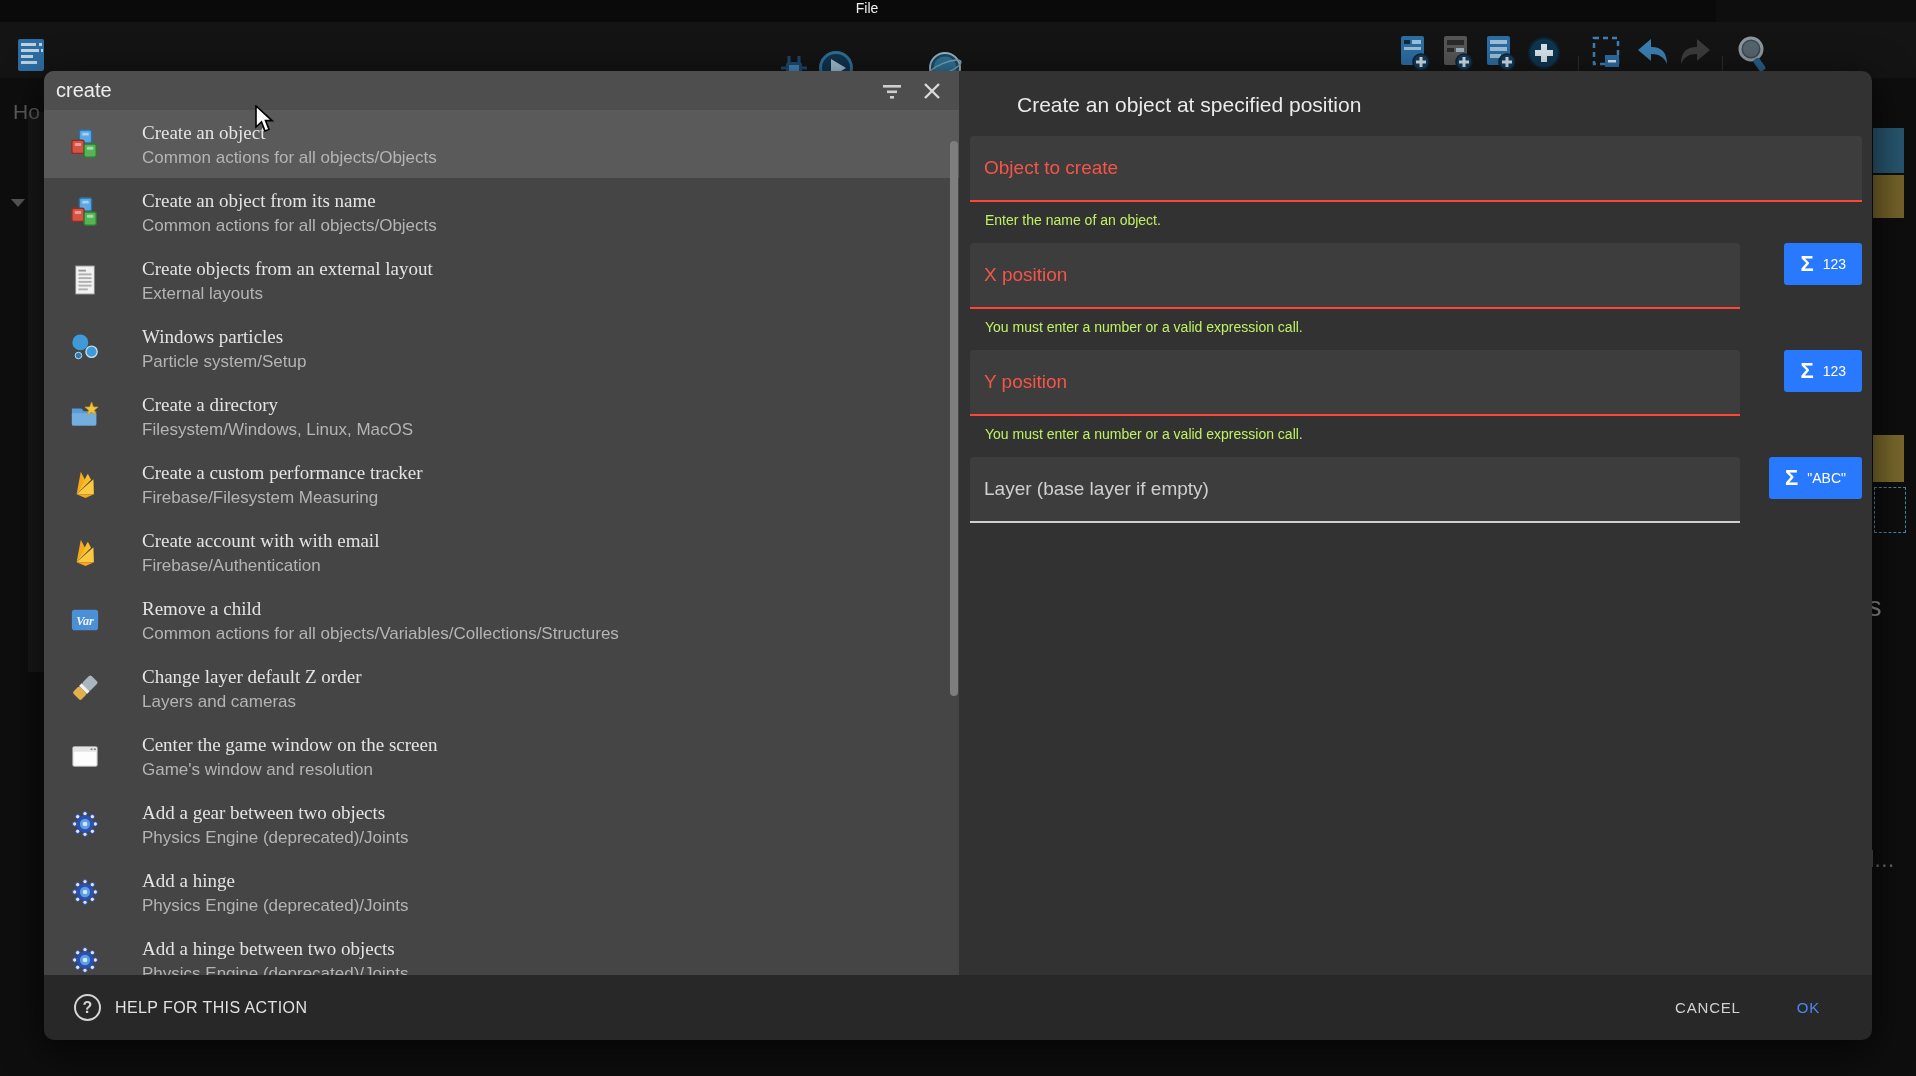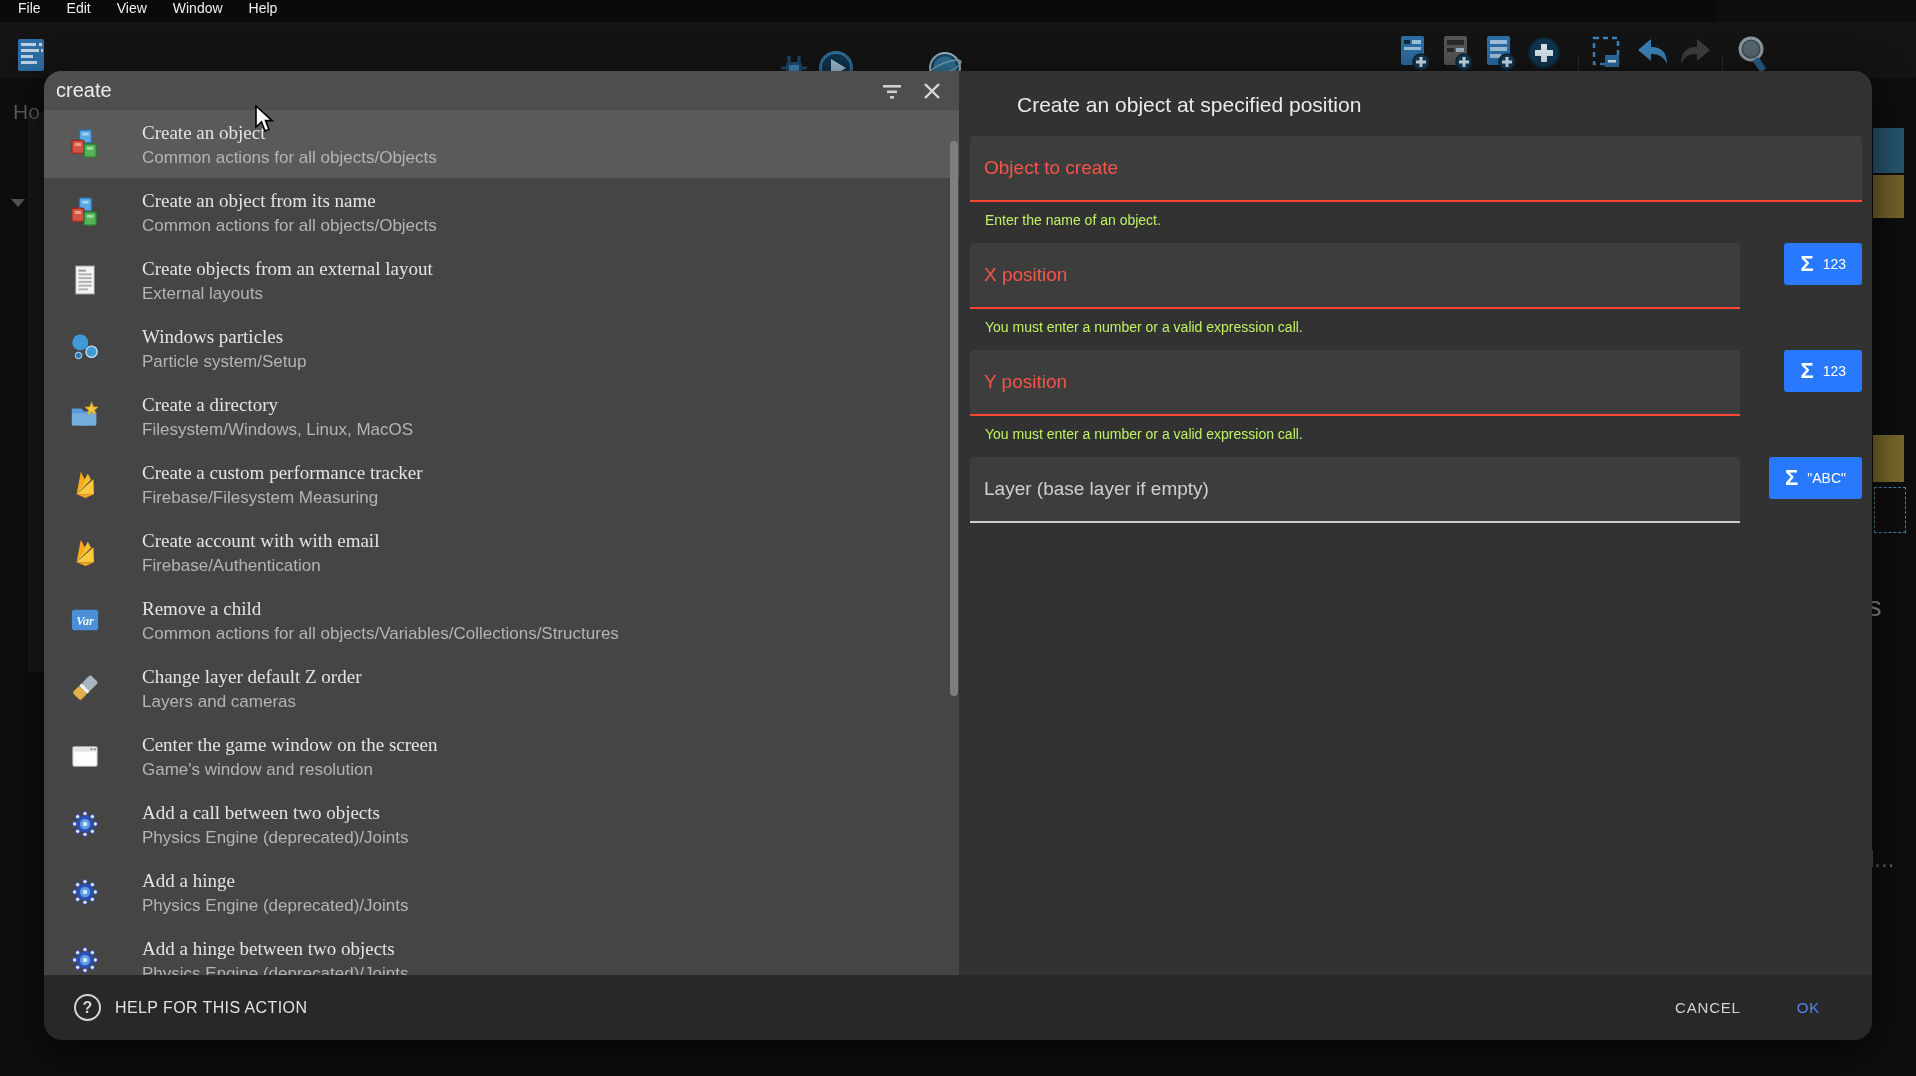--- a/index.html
+++ b/index.html
@@ -5,21 +5,21 @@
   * { margin:0; padding:0; box-sizing:border-box; }
   html,body { width:1916px; height:1076px; }
   body {
     position:relative; background:#0e0e0e; overflow:hidden;
     font-family:"Liberation Sans", sans-serif; color:#e0e0e0;
     -webkit-font-smoothing:antialiased;
   }
   
   .menubar {
     position:absolute; left:0; top:0; width:1716px; height:22px;
-    background:#0a0a0a; display:flex; padding-left:18px; gap:26px;
+    background:#0a0a0a; display:flex; align-items:center; padding-left:18px; gap:26px;flex-direction:column;
   }
   .menubar span { font-size:14px; color:#f0f0f0; cursor:default; }
   
   .toolbar { position:absolute; left:0; top:22px; width:1916px; height:56px; background:#141414; }
   .tb { position:absolute; display:flex; align-items:flex-end; }
   .tb-label { font-size:15px; color:#a9bac4; letter-spacing:0.5px; margin-left:9px; }
   .tb-sep { position:absolute; top:34px; width:1px; height:38px; background:#2d2d2d; }
   
   .bg-frag { position:absolute; }
   .home-label { left:13px; top:100px; font-size:21px; color:#5c5c5c; }
@@ -28,21 +28,21 @@
   .left-strip { left:28px; top:112px; width:16px; height:560px; background:#181818; }
   .frag-teal { left:1873px; top:128px; width:31px; height:45px; background:#27566f; }
   .frag-gold1 { left:1873px; top:175px; width:31px; height:43px; background:#756329; }
   .frag-gold2 { left:1873px; top:435px; width:31px; height:47px; background:#7a692c; }
   .frag-dashed { left:1874px; top:487px; width:32px; height:46px; border:1px dashed #4c86a8; }
   .frag-s { left:1868px; top:592px; font-size:27px; color:#8f8f8f; }
   .frag-d { left:1861px; top:845px; font-size:24px; color:#646464; }
   
   .dialog {
     position:absolute; left:44px; top:71px; width:1828px; height:969px;
-    border-radius:18px; overflow:hidden; box-shadow:0 10px 40px rgba(0,0,0,0.7);
+    border-radius:10px; overflow:hidden; box-shadow:0 10px 40px rgba(0,0,0,0.7);
   }
   .left-panel { position:absolute; left:0; top:0; width:915px; bottom:65px; background:#454545; }
   .search-bar { height:39px; background:#4e4e4e; display:flex; align-items:center; padding:0 16px 0 12px; }
   .search-input {
     flex:1; background:transparent; border:none; outline:none;
     color:#ededed; font-size:20px; font-family:"Liberation Sans", sans-serif;
   }
   .sb-icon { width:22px; height:22px; margin-left:18px; cursor:pointer; flex:none; }
   .action-list { position:absolute; left:0; right:0; top:39px; bottom:0; overflow:hidden; }
   .list-item { height:68px; display:flex; align-items:center; padding-left:26px; cursor:pointer; }
@@ -375,21 +375,21 @@
               <circle cx="8.2" cy="23.8" r="2.3" fill="#dce6f8" stroke="#2b4fb3" stroke-width="1"></circle>
               <circle cx="5" cy="16" r="2.3" fill="#dce6f8" stroke="#2b4fb3" stroke-width="1"></circle>
               <circle cx="8.2" cy="8.2" r="2.3" fill="#dce6f8" stroke="#2b4fb3" stroke-width="1"></circle>
               <circle cx="16" cy="5" r="2.3" fill="#dce6f8" stroke="#2b4fb3" stroke-width="1"></circle>
               <circle cx="23.8" cy="8.2" r="2.3" fill="#dce6f8" stroke="#2b4fb3" stroke-width="1"></circle>
     <circle cx="16" cy="16" r="9" fill="#2b4fb3"></circle>
     <circle cx="16" cy="16" r="5.5" fill="#5d9fe0"></circle>
     <circle cx="16" cy="16" r="2.5" fill="#cfe6ff"></circle>
             </svg></span>
     <span>
-      <div class="li-title">Add a call between two objects</div>
+      <div class="li-title">Add a gear between two objects</div>
       <div class="li-sub">Physics Engine (deprecated)/Joints</div>
     </span>
   </div>
 
   <div class="list-item">
     <span class="li-icon"><svg viewBox="0 0 32 32" width="100%" height="100%">
     <circle cx="27" cy="16" r="2.3" fill="#dce6f8" stroke="#2b4fb3" stroke-width="1"></circle>
               <circle cx="23.8" cy="23.8" r="2.3" fill="#dce6f8" stroke="#2b4fb3" stroke-width="1"></circle>
               <circle cx="16" cy="27" r="2.3" fill="#dce6f8" stroke="#2b4fb3" stroke-width="1"></circle>
               <circle cx="8.2" cy="23.8" r="2.3" fill="#dce6f8" stroke="#2b4fb3" stroke-width="1"></circle>

